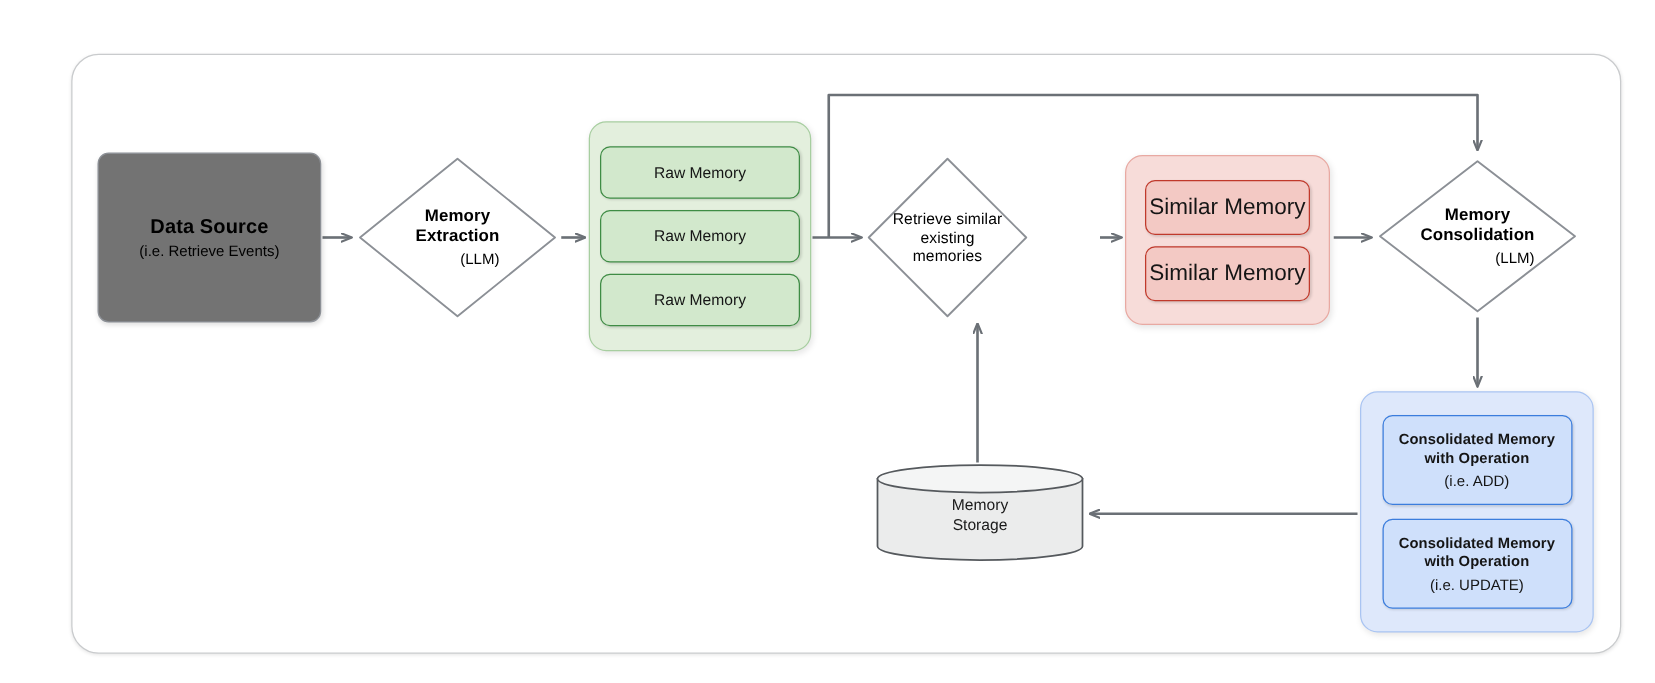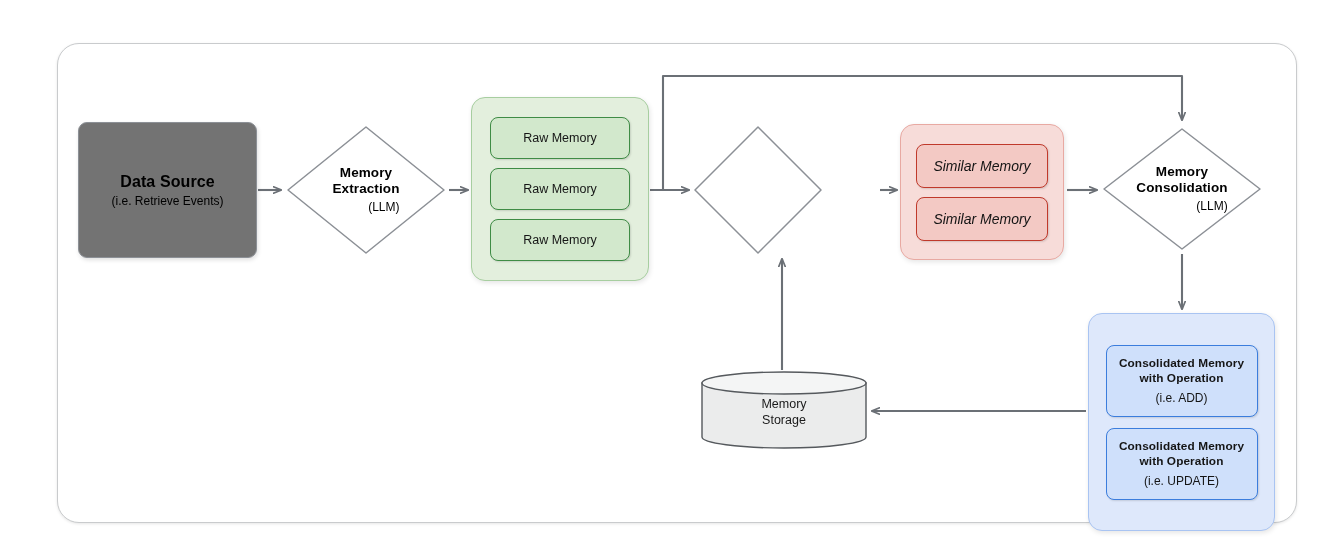--- a/index.html
+++ b/index.html
@@ -111,21 +111,21 @@
 
   
   #raw-memory-group {
     left: 471px; top: 97px; width: 178px; height: 184px;
     background: #e3efdd;
     border: 1.2px solid #a7ceA0;
     box-shadow: 1px 2px 5px rgba(0,0,0,0.10);
     gap: 9px;
   }
   #raw-memory-group .item-box {
-    width: 140px; height: 42px;
+    width: 160px; height: 42px;
     background: #d2e8cc;
     border: 1.6px solid #3f8c45;
     box-shadow: 1px 1px 2px rgba(0,0,0,0.13);
     font-size: 12.5px;
     font-weight: 500;
     color: #151515;
   }
 
   
   #similar-memory-group {
@@ -133,29 +133,28 @@
     background: #f7dcd9;
     border: 1.2px solid #e8a9a2;
     box-shadow: 1px 2px 5px rgba(0,0,0,0.10);
     gap: 9px;
   }
   #similar-memory-group .item-box {
     width: 132px; height: 44px;
     background: #f3c9c4;
     border: 1.8px solid #c0392b;
     box-shadow: 1px 1px 2px rgba(0,0,0,0.13);
-    font-size: 14px;
+    font-size: 18px;
     font-weight: 500;
     color: #151515;
-    font-style: italic;
   }
 
   
   #consolidated-group {
-    left: 1088px; top: 313px; width: 187px; height: 218px;
+    left: 1088px; top: 313px; width: 187px; height: 193px;
     background: #dee8fb;
     border: 1.2px solid #a9c4f2;
     box-shadow: 1px 2px 5px rgba(0,0,0,0.10);
     gap: 11px;
   }
   #consolidated-group .item-box {
     width: 152px; height: 72px;
     background: #cfe0fb;
     border: 1.7px solid #3b7ddd;
     box-shadow: 1px 1px 2px rgba(0,0,0,0.13);
@@ -250,20 +249,25 @@
     </div>
     <div class="item-box">
       <span>Raw Memory</span>
     </div>
   </div>
 
   <div id="retrieve-similar" class="diamond-wrap">
     <svg class="diamond-shape" viewBox="0 0 132 132" preserveAspectRatio="none">
       <polygon points="66,3 129,66 66,129 3,66" fill="#ffffff" stroke="#8c9096" stroke-width="1.5" stroke-linejoin="round"></polygon>
     </svg>
+    <div class="diamond-label">
+      <span class="t-main">Retrieve similar</span>
+      <span class="t-main">existing</span>
+      <span class="t-main">memories</span>
+    </div>
   </div>
 
   <div id="similar-memory-group" class="group-box">
     <div class="item-box">
       <span>Similar Memory</span>
     </div>
     <div class="item-box">
       <span>Similar Memory</span>
     </div>
   </div>

